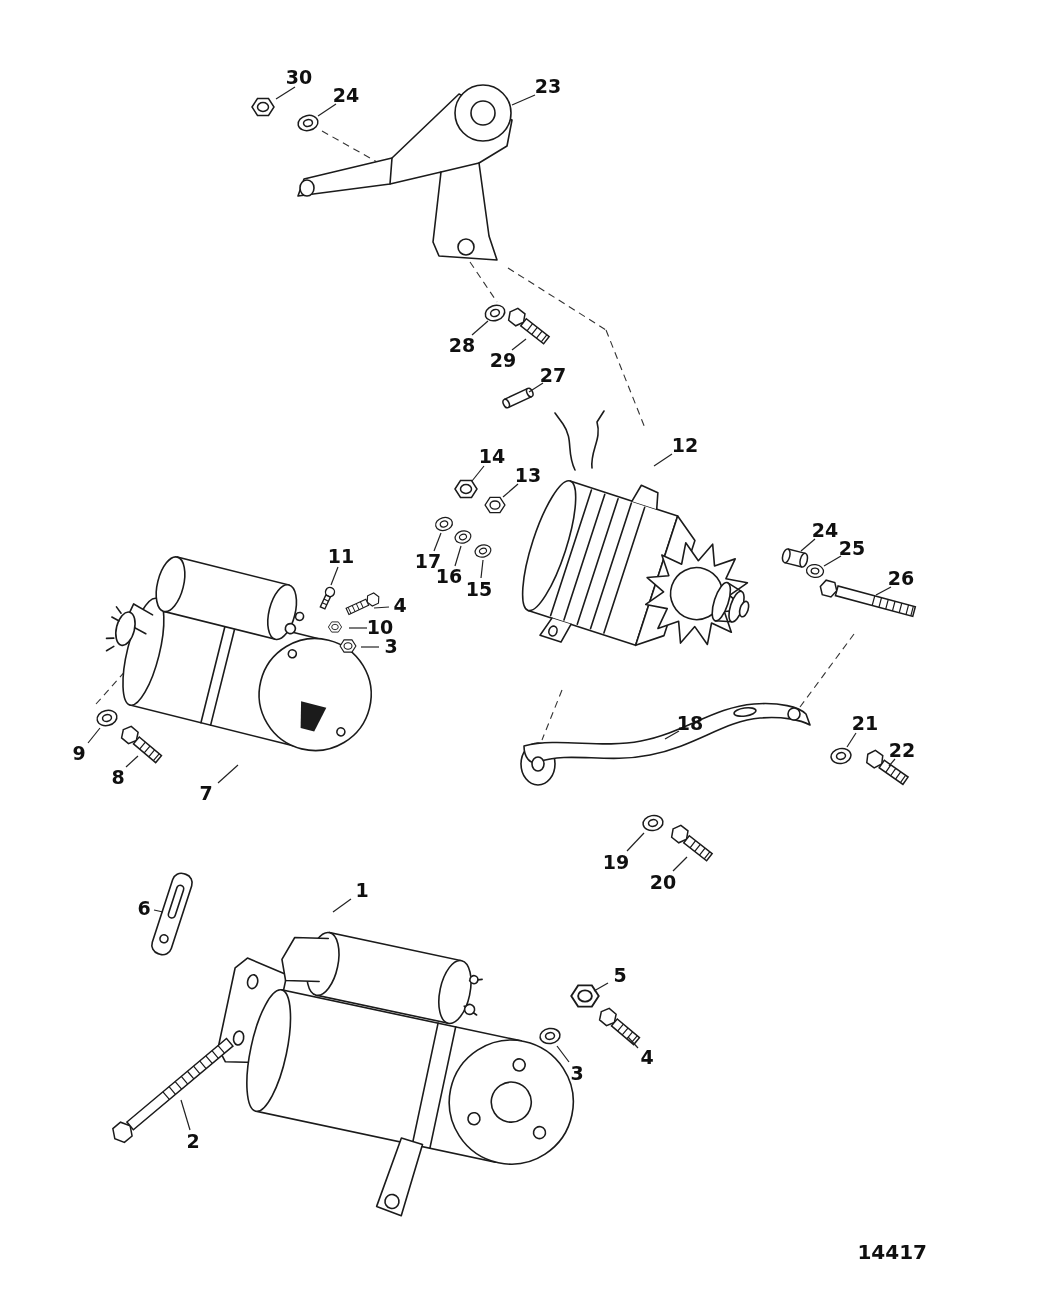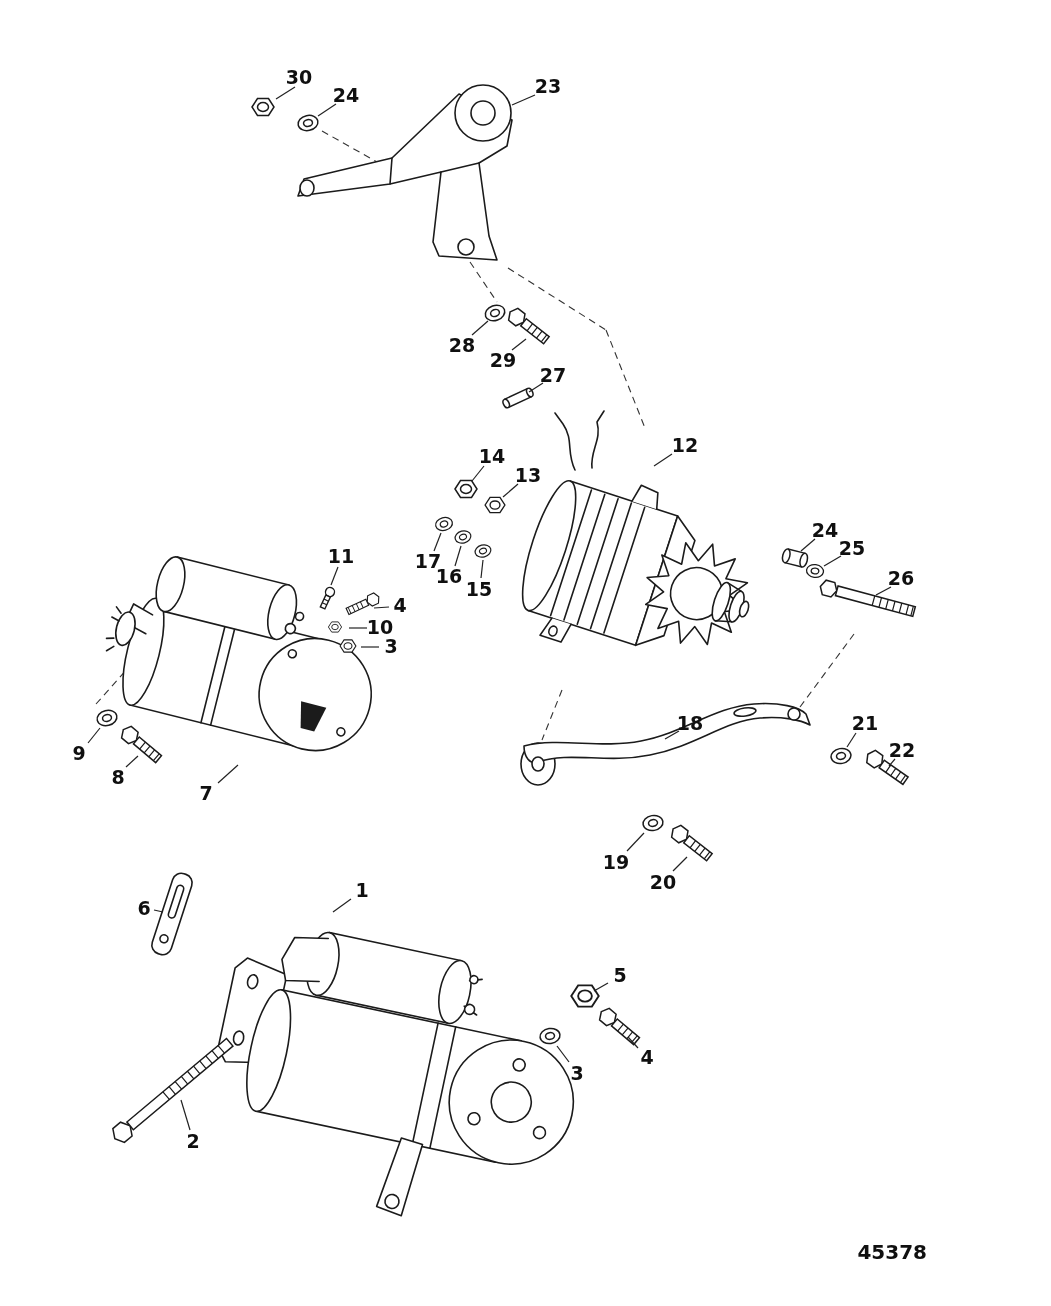--- a/index.html
+++ b/index.html
@@ -320,15 +320,15 @@
           <line x1="638" y1="1048" x2="628" y2="1037" class="leader"></line>
           <text x="647" y="1057" class="callout">4</text>
         </g>
         <g>
           <line x1="190" y1="1130" x2="181" y2="1100" class="leader"></line>
           <text x="193" y="1141" class="callout">2</text>
         </g>
       </g>
 </svg>
 
-<div class="fig-num">45378</div>
+<div class="fig-num">14417</div>
 
 </div>
 
 </body></html>

